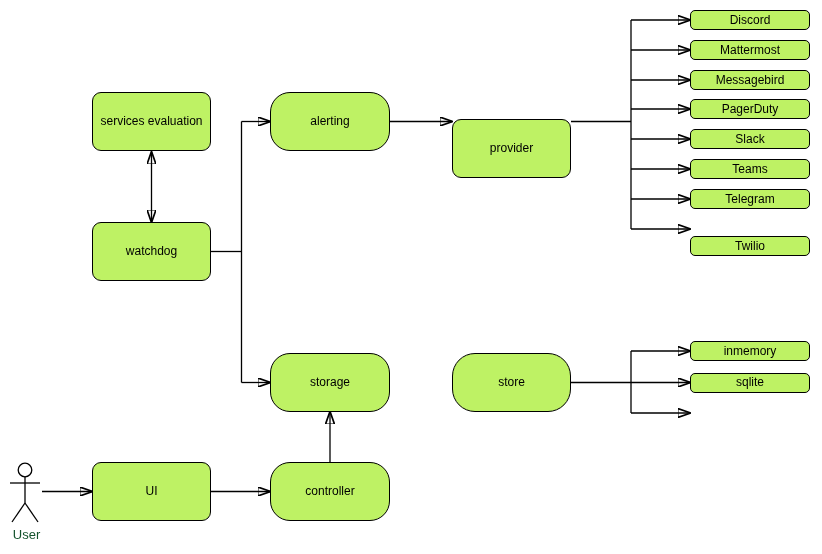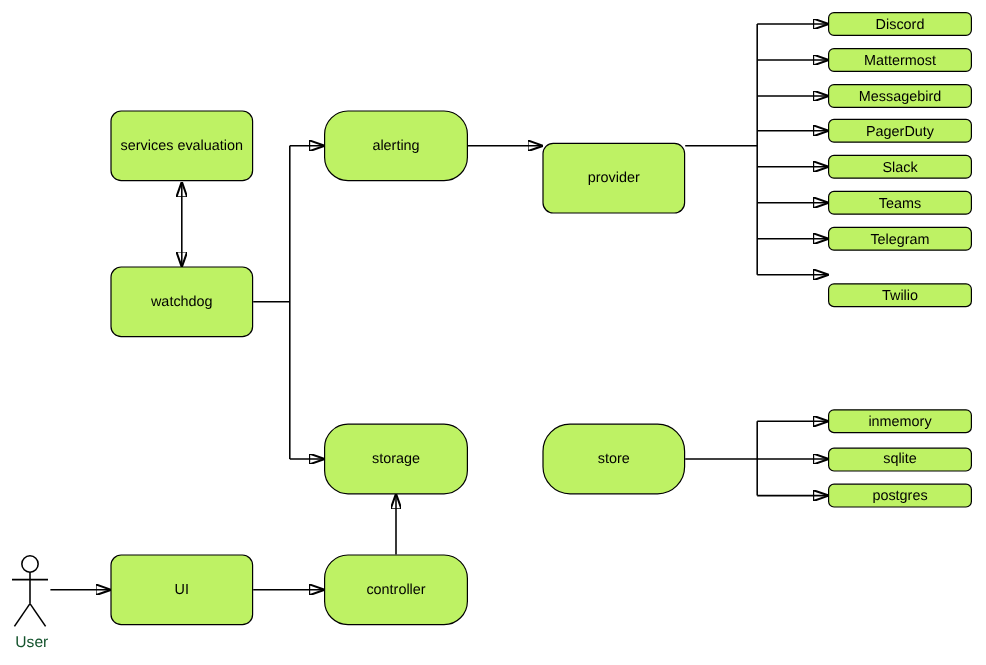--- a/index.html
+++ b/index.html
@@ -131,17 +131,16 @@
   <div class="node leaf" style="left:690px; top:40px;">Mattermost</div>
   <div class="node leaf" style="left:690px; top:70px;">Messagebird</div>
   <div class="node leaf" style="left:690px; top:99px;">PagerDuty</div>
   <div class="node leaf" style="left:690px; top:129px;">Slack</div>
   <div class="node leaf" style="left:690px; top:159px;">Teams</div>
   <div class="node leaf" style="left:690px; top:189px;">Telegram</div>
   <div class="node leaf" style="left:690px; top:236px;">Twilio</div>
 
   <div class="node leaf" style="left:690px; top:341px;">inmemory</div>
   <div class="node leaf" style="left:690px; top:372.5px;">sqlite</div>
-  <div class="node leaf" style="left:690px; top:403px;">postgres</div>
 
   <div class="actor-label">User</div>
 
 </div>
 
 </body></html>

